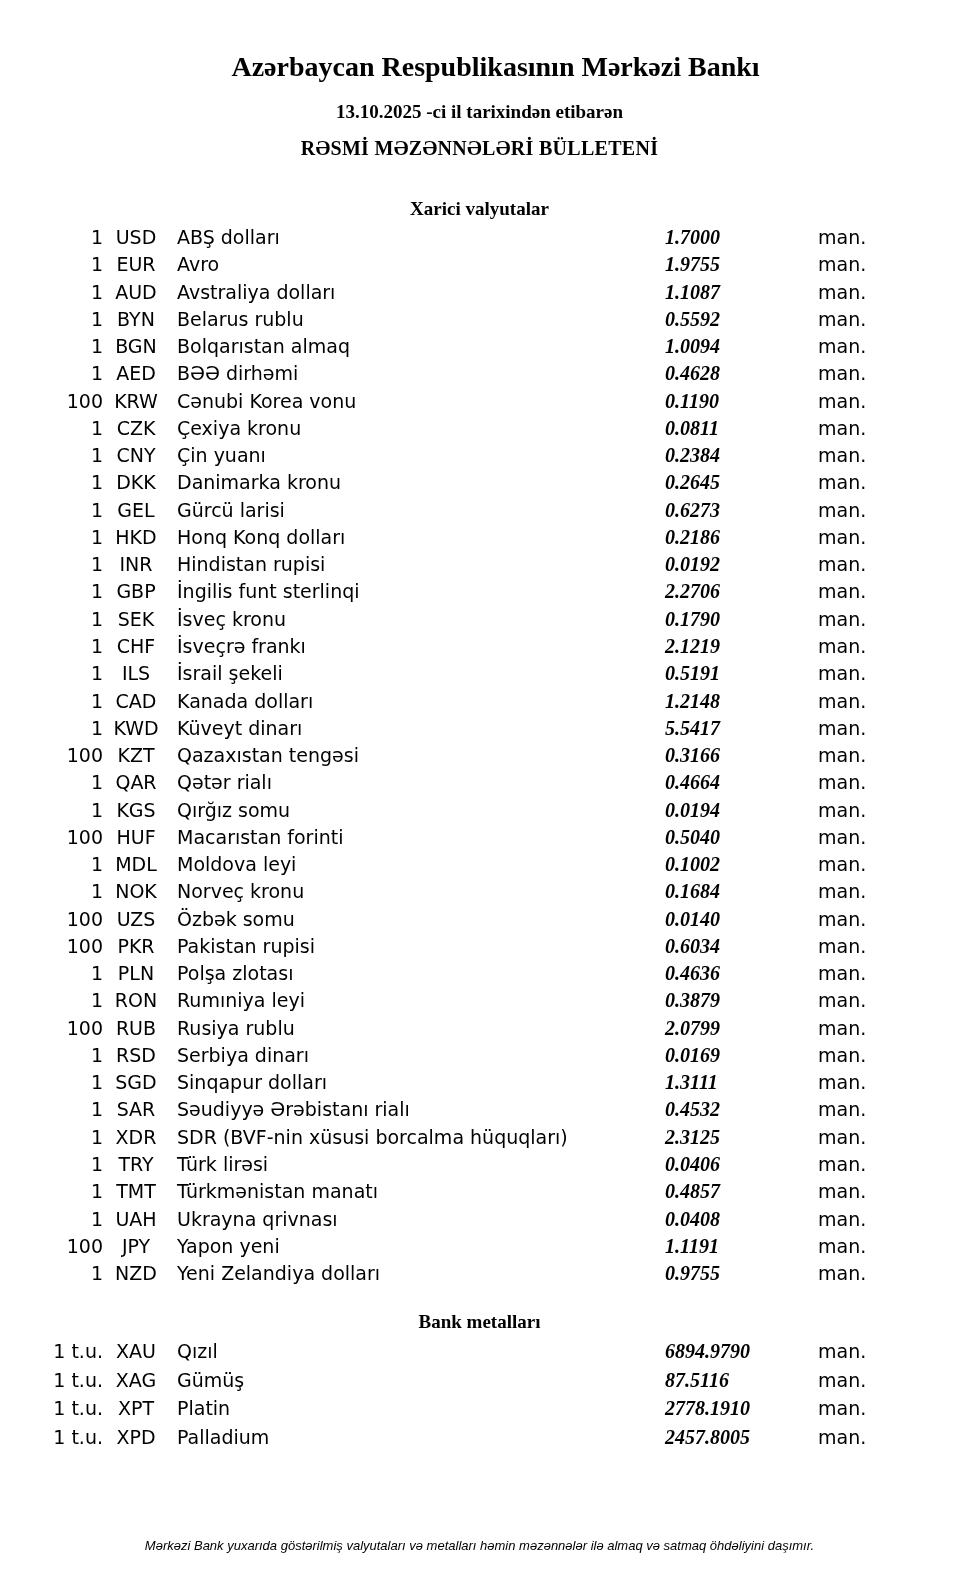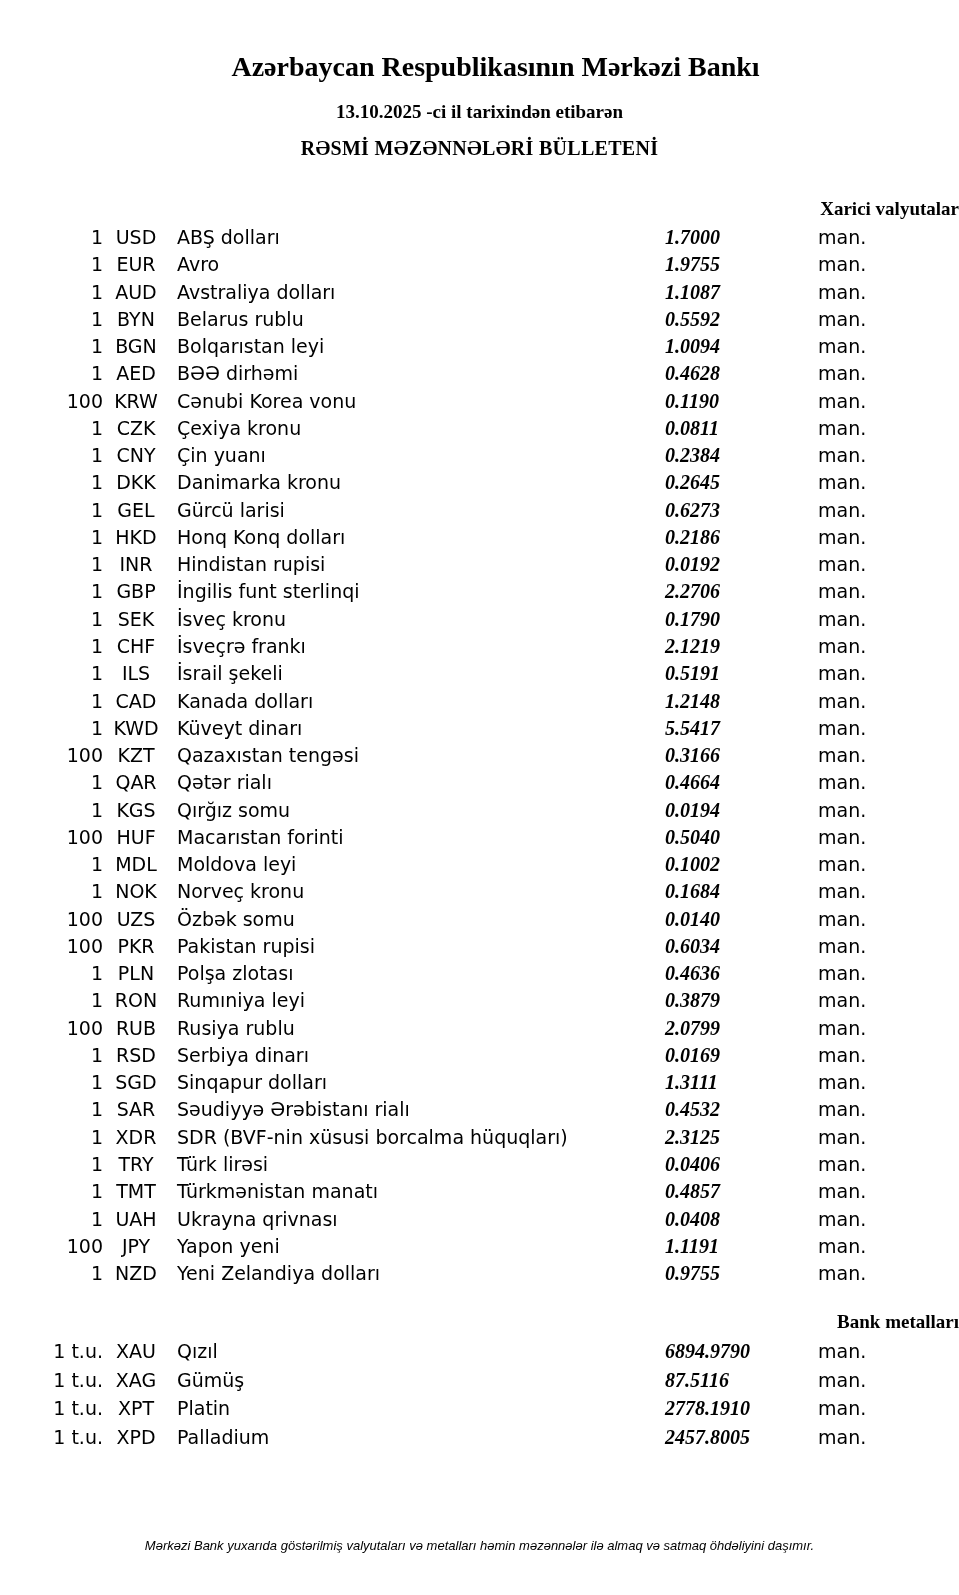--- a/index.html
+++ b/index.html
@@ -45,21 +45,21 @@
     margin: 0;
     letter-spacing: 0.3px;
   }
 
   
   .section-title {
     font-family: "Liberation Serif", serif;
     font-weight: bold;
     font-size: 19px;
     line-height: 1.2;
-    text-align: right;
+    text-align: center;
     margin: 0;
   }
   .section-title.currencies { margin-top: 38px; }
   .section-title.metals { margin-top: 24px; }
 
   
   .rate-table {
     width: 865px; 
     margin-top: 3px;
   }
@@ -151,21 +151,21 @@
         <span class="cell-qty">1</span>
         <span class="cell-code">BYN</span>
         <span class="cell-name">Belarus rublu</span>
         <span class="cell-rate">0.5592</span>
         <span class="cell-unit">man.</span>
       </div>
 
       <div class="rate-row">
         <span class="cell-qty">1</span>
         <span class="cell-code">BGN</span>
-        <span class="cell-name">Bolqarıstan leyi</span>
+        <span class="cell-name">Bolqarıstan almaq</span>
         <span class="cell-rate">1.0094</span>
         <span class="cell-unit">man.</span>
       </div>
 
       <div class="rate-row">
         <span class="cell-qty">1</span>
         <span class="cell-code">AED</span>
         <span class="cell-name">BƏƏ dirhəmi</span>
         <span class="cell-rate">0.4628</span>
         <span class="cell-unit">man.</span>

